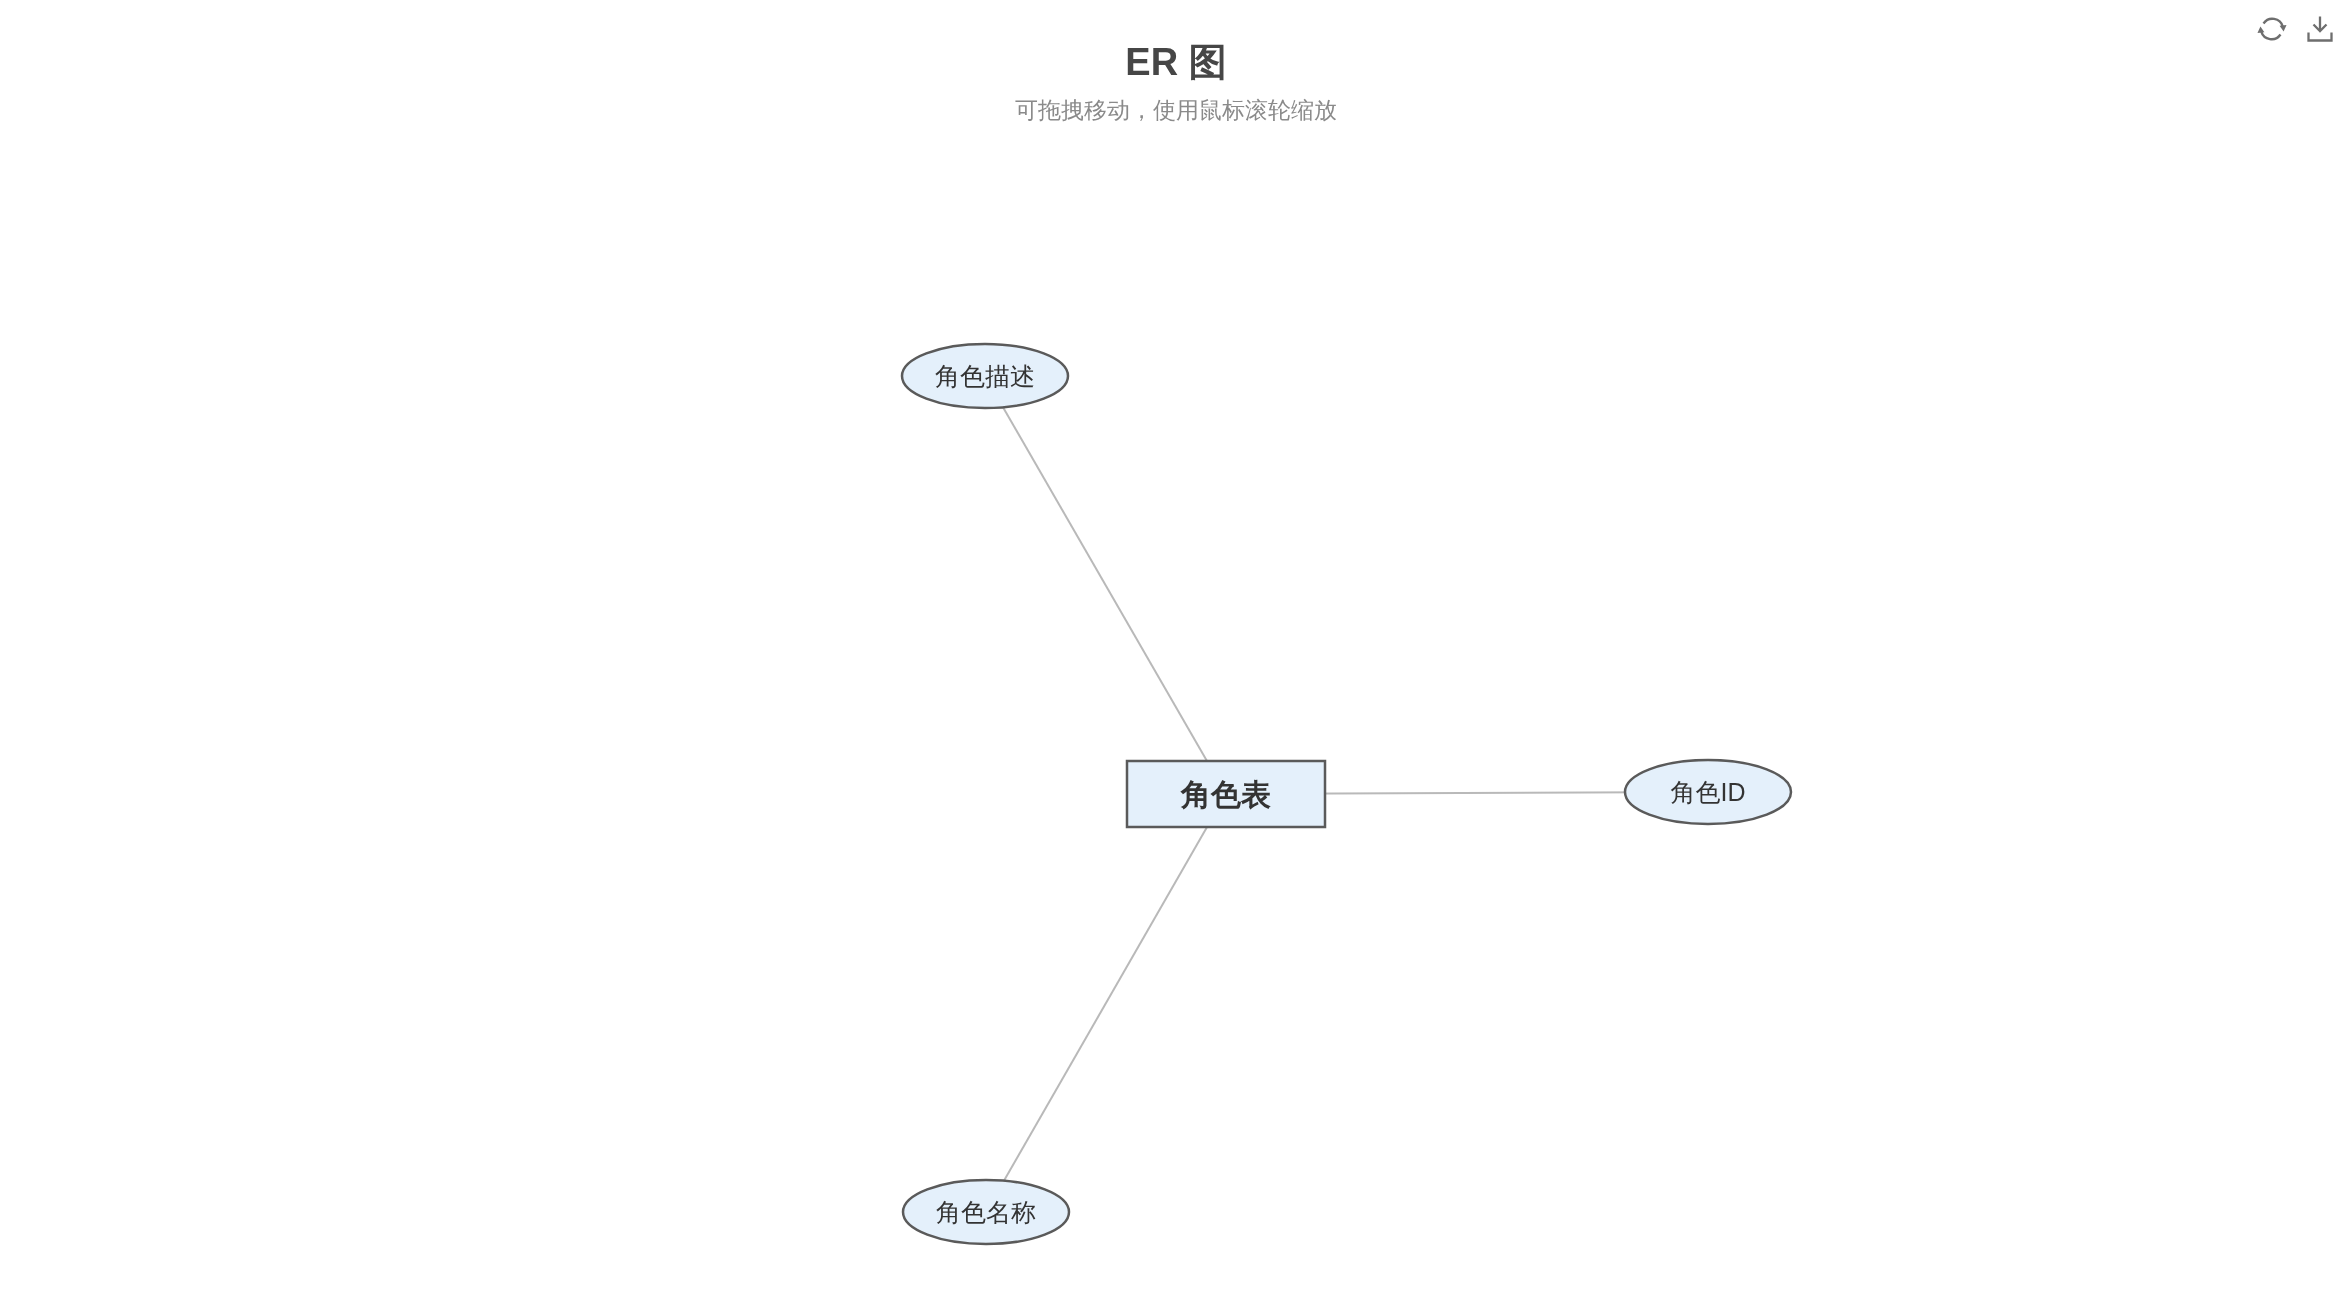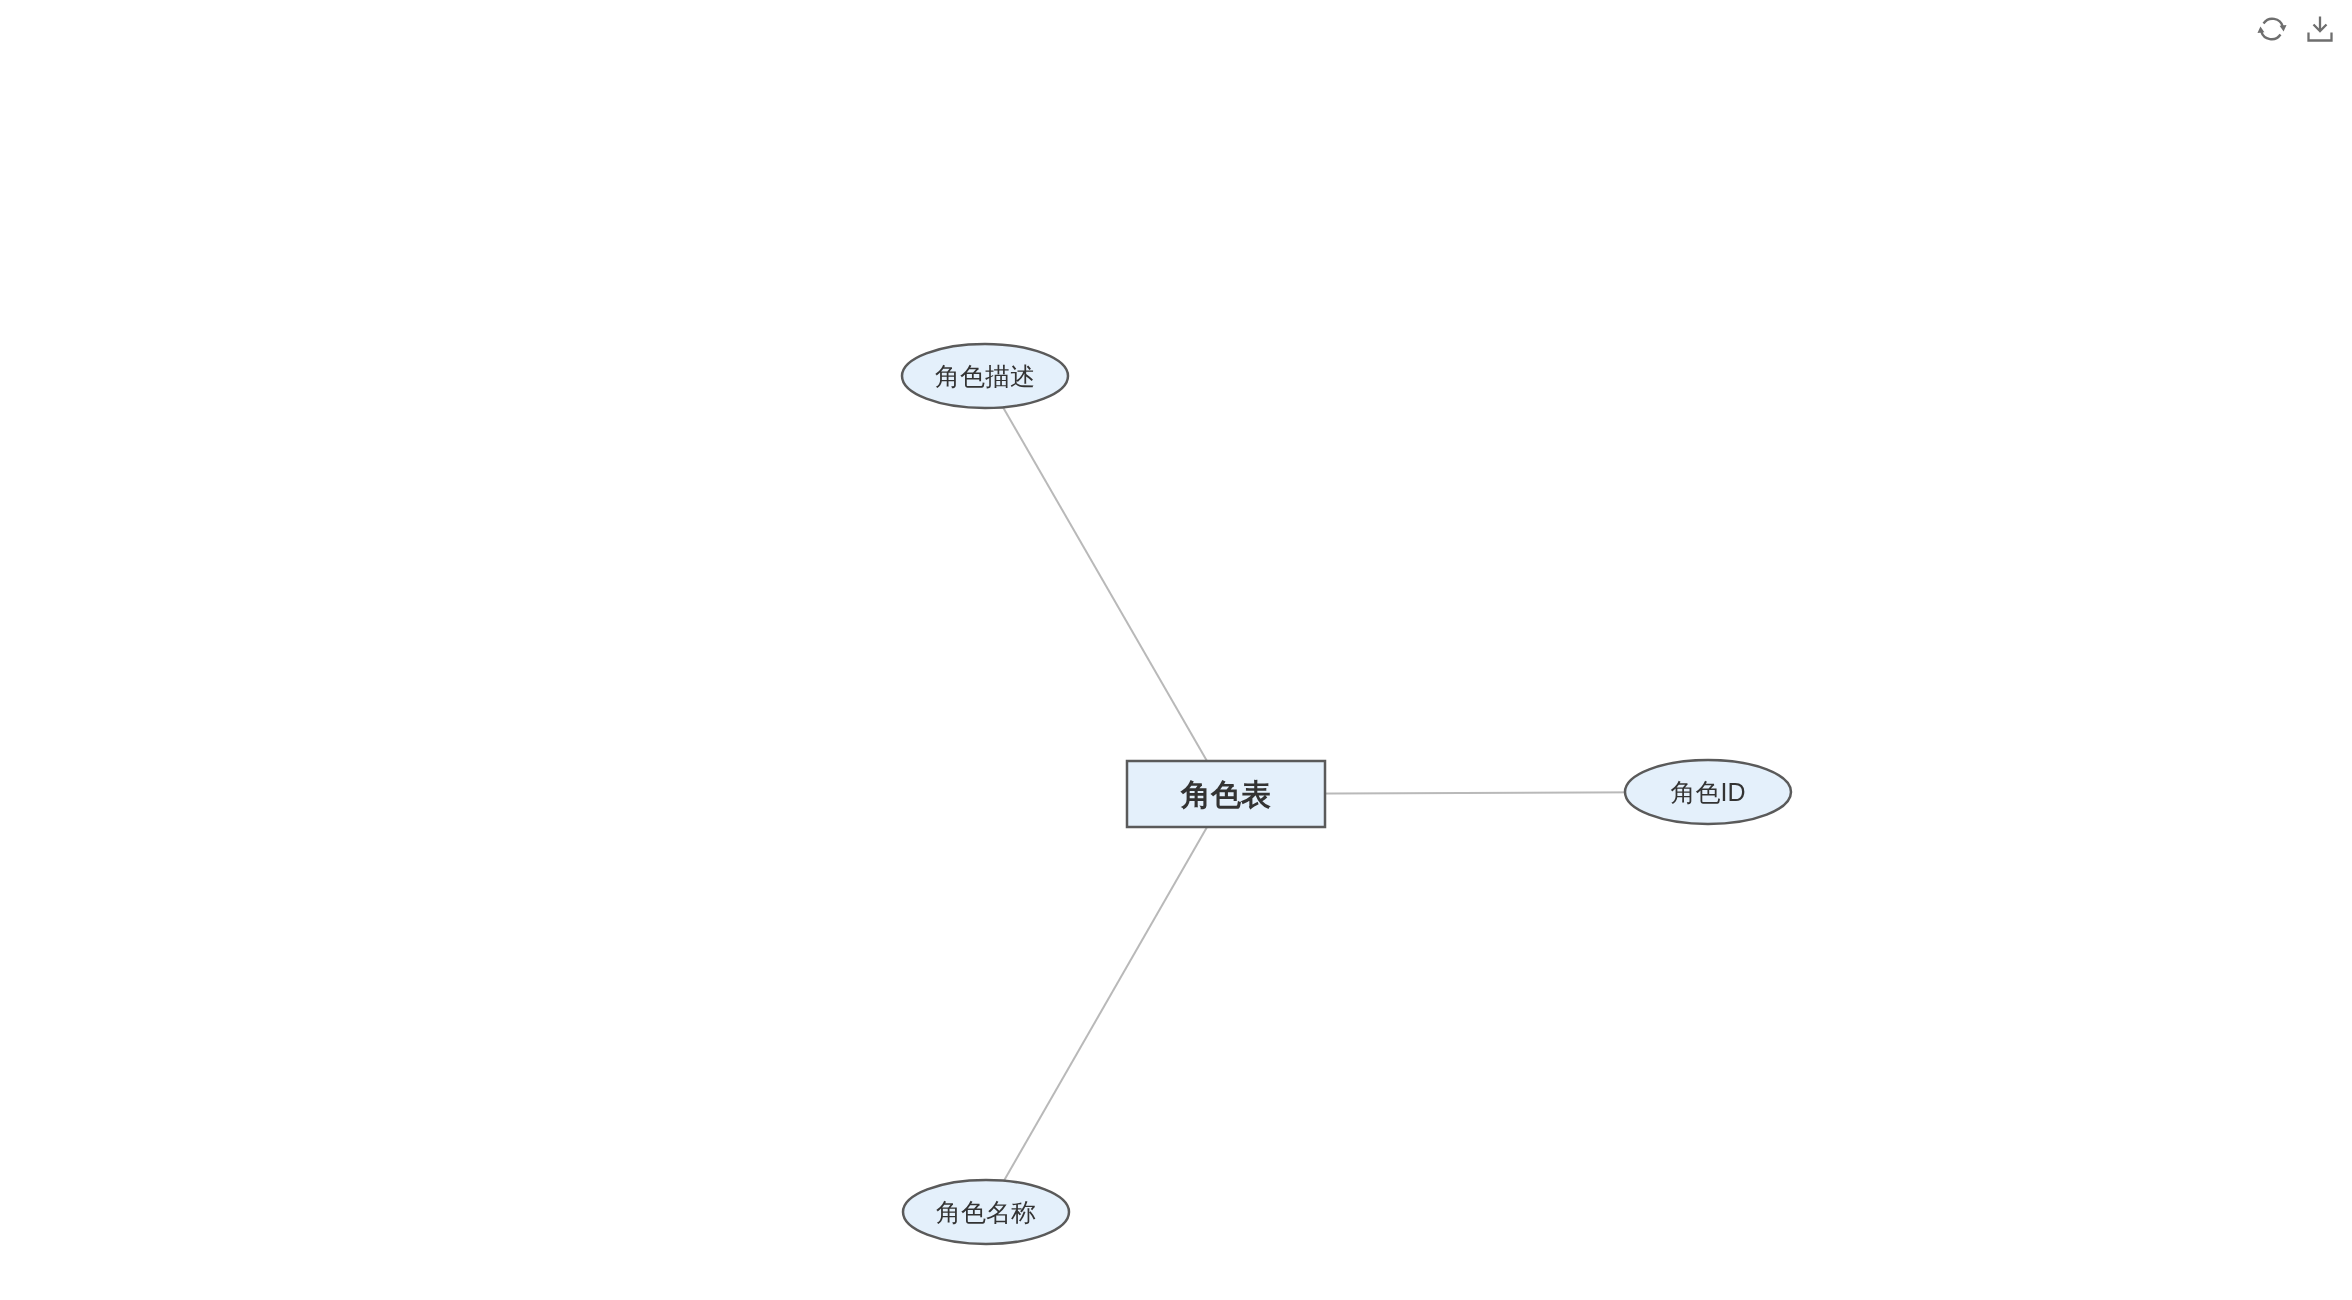--- a/index.html
+++ b/index.html
@@ -82,20 +82,24 @@
       <g class="er-node">
         <ellipse cx="1708" cy="792" rx="83" ry="32" fill="#e4f0fb" stroke="#5a5a5a" stroke-width="2.5"></ellipse>
         <text x="1708" y="792" dy="0.35em" text-anchor="middle" fill="#333333" class="node-label attribute-label">角色ID</text>
       </g>
       <g class="er-node">
         <ellipse cx="986" cy="1212" rx="83" ry="32" fill="#e4f0fb" stroke="#5a5a5a" stroke-width="2.5"></ellipse>
         <text x="986" y="1212" dy="0.35em" text-anchor="middle" fill="#333333" class="node-label attribute-label">角色名称</text>
       </g>
     </svg>
 
+  <div class="header">
+    <h1 class="title">ER 图</h1>
+    <p class="subtitle">可拖拽移动，使用鼠标滚轮缩放</p>
+  </div>
 
   <div class="toolbar">
     <button class="tool-btn" title="">
       <svg width="32" height="32" viewBox="0 0 32 32">
         <g fill="none" stroke="#6e6e6e" stroke-width="2.3">
           <path d="M7.5 10.5 A 10.8 10.8 0 0 1 26.8 13.6"></path>
           <path d="M24.5 21.5 A 10.8 10.8 0 0 1 5.2 18.4"></path>
         </g>
         <polygon points="27.6,18.4 23.6,12.7 30.5,12.0" fill="#6e6e6e"></polygon>
         <polygon points="4.4,13.6 8.4,19.3 1.5,20.0" fill="#6e6e6e"></polygon>

